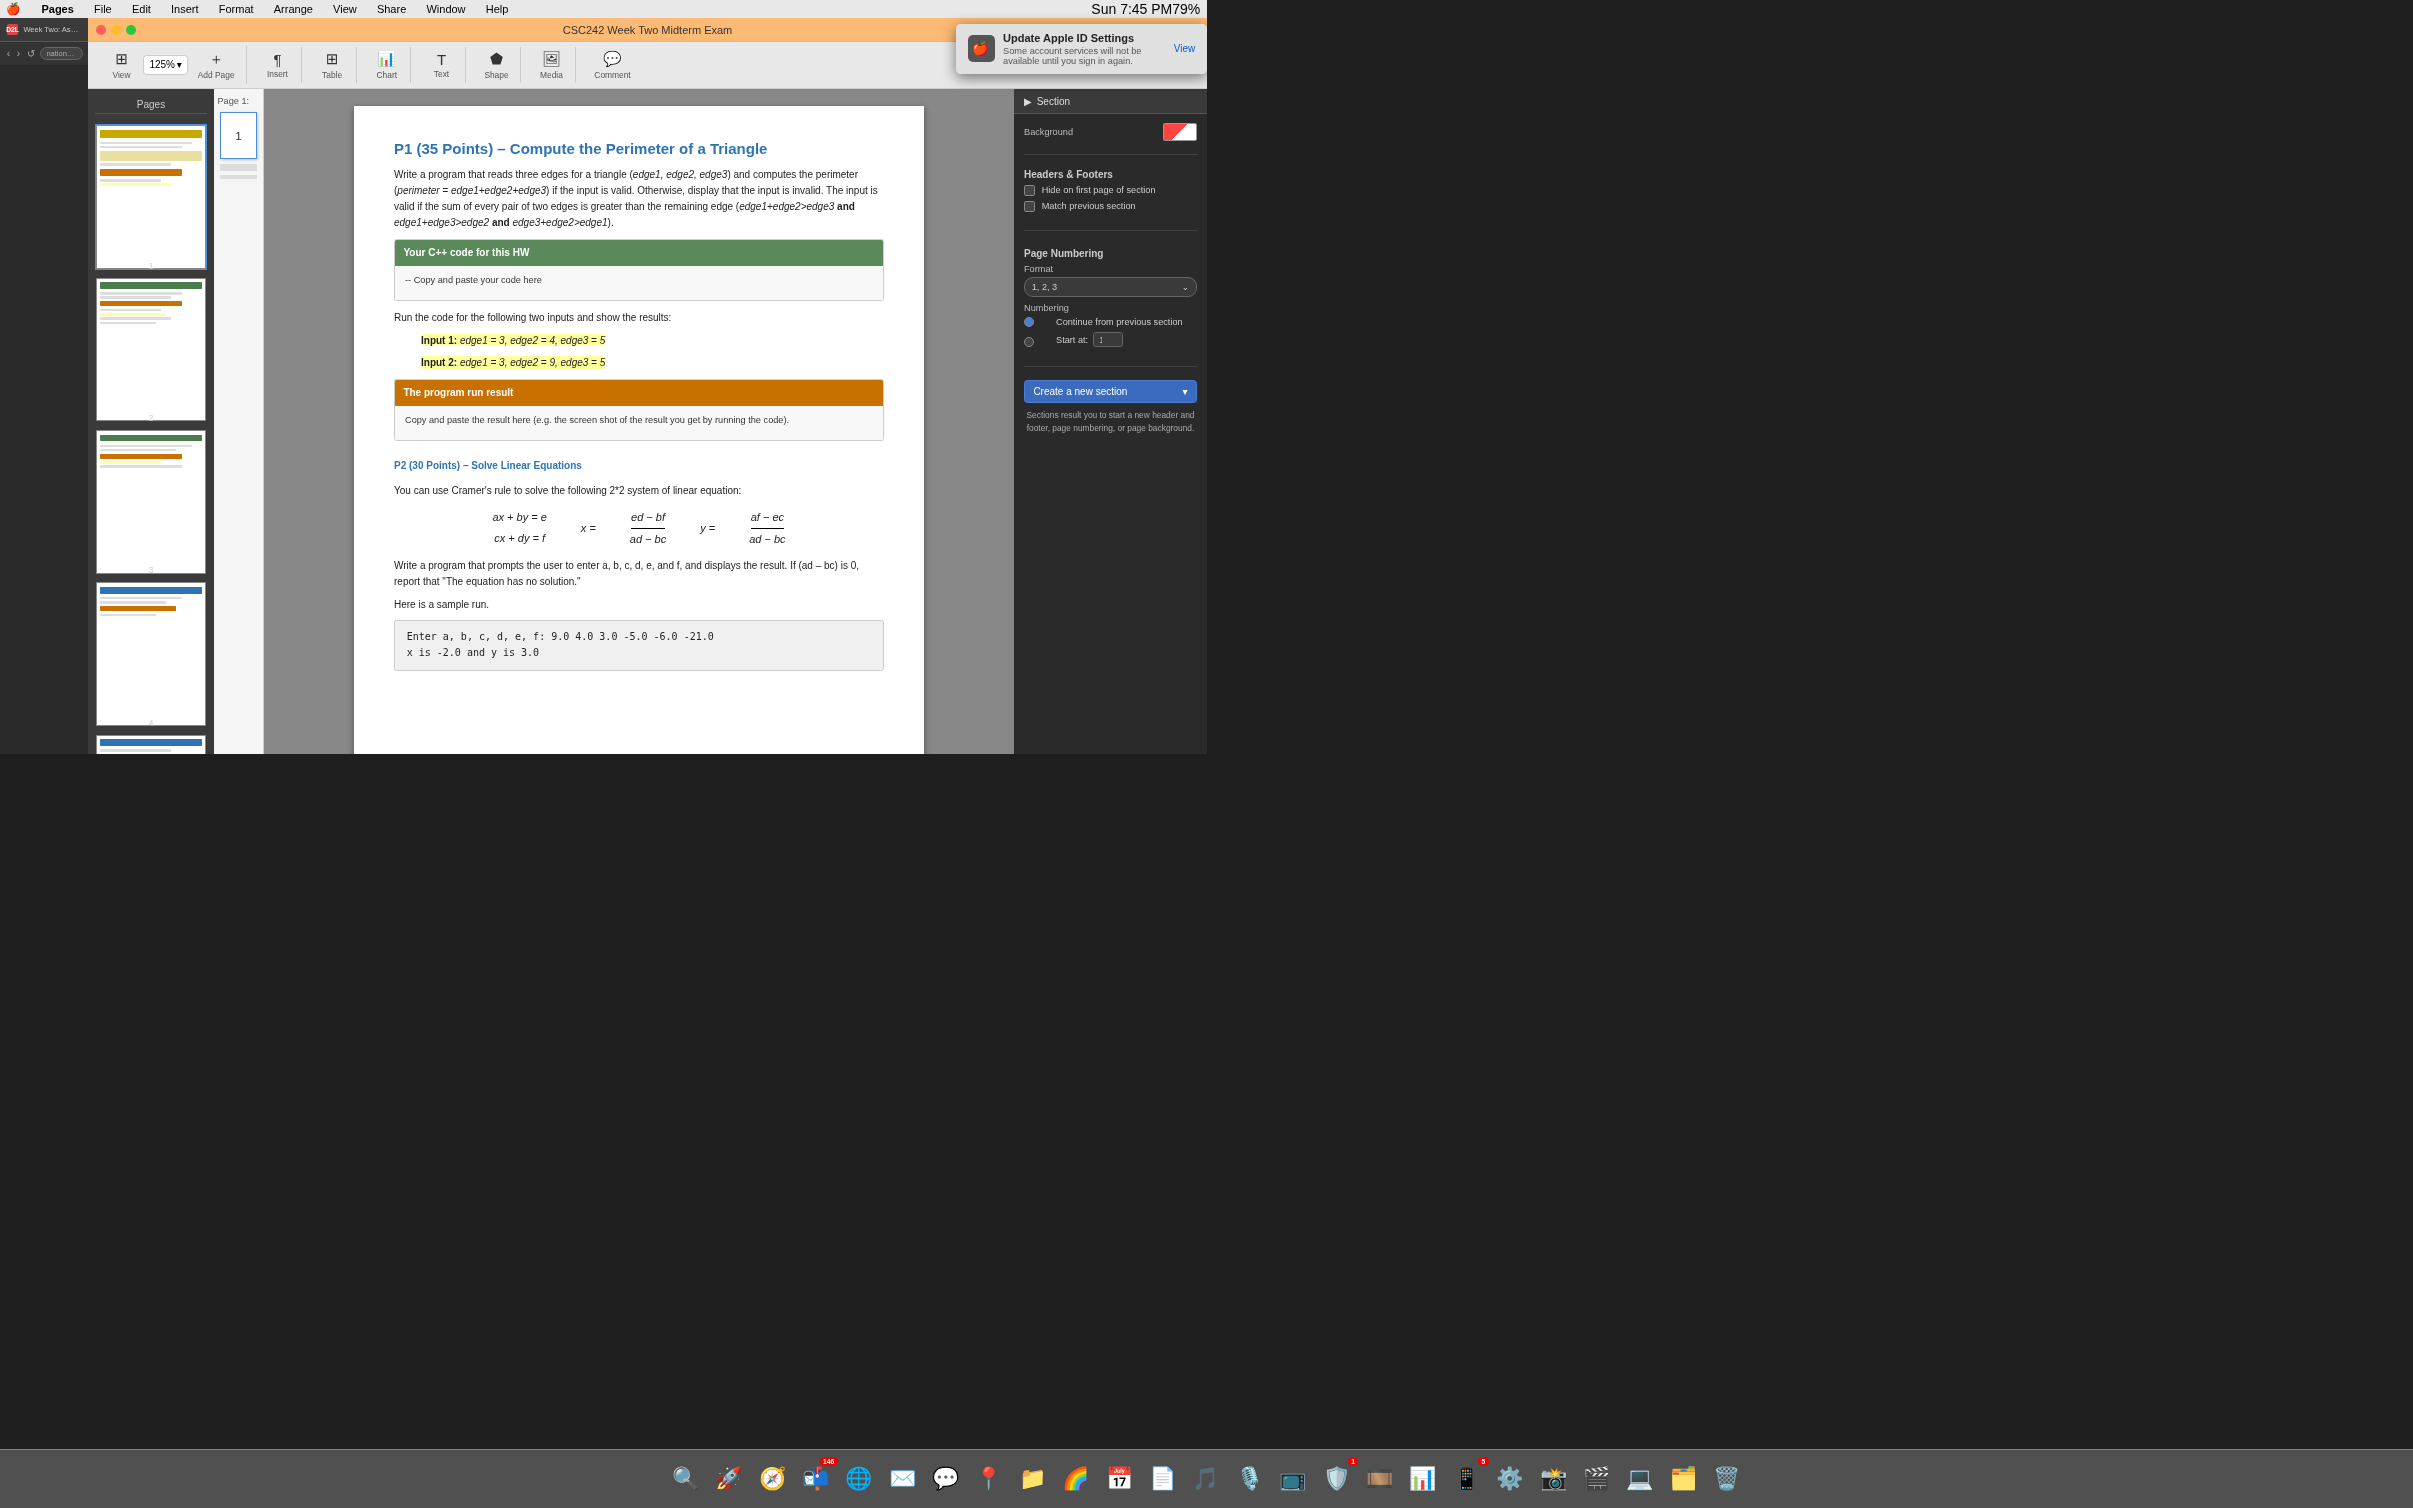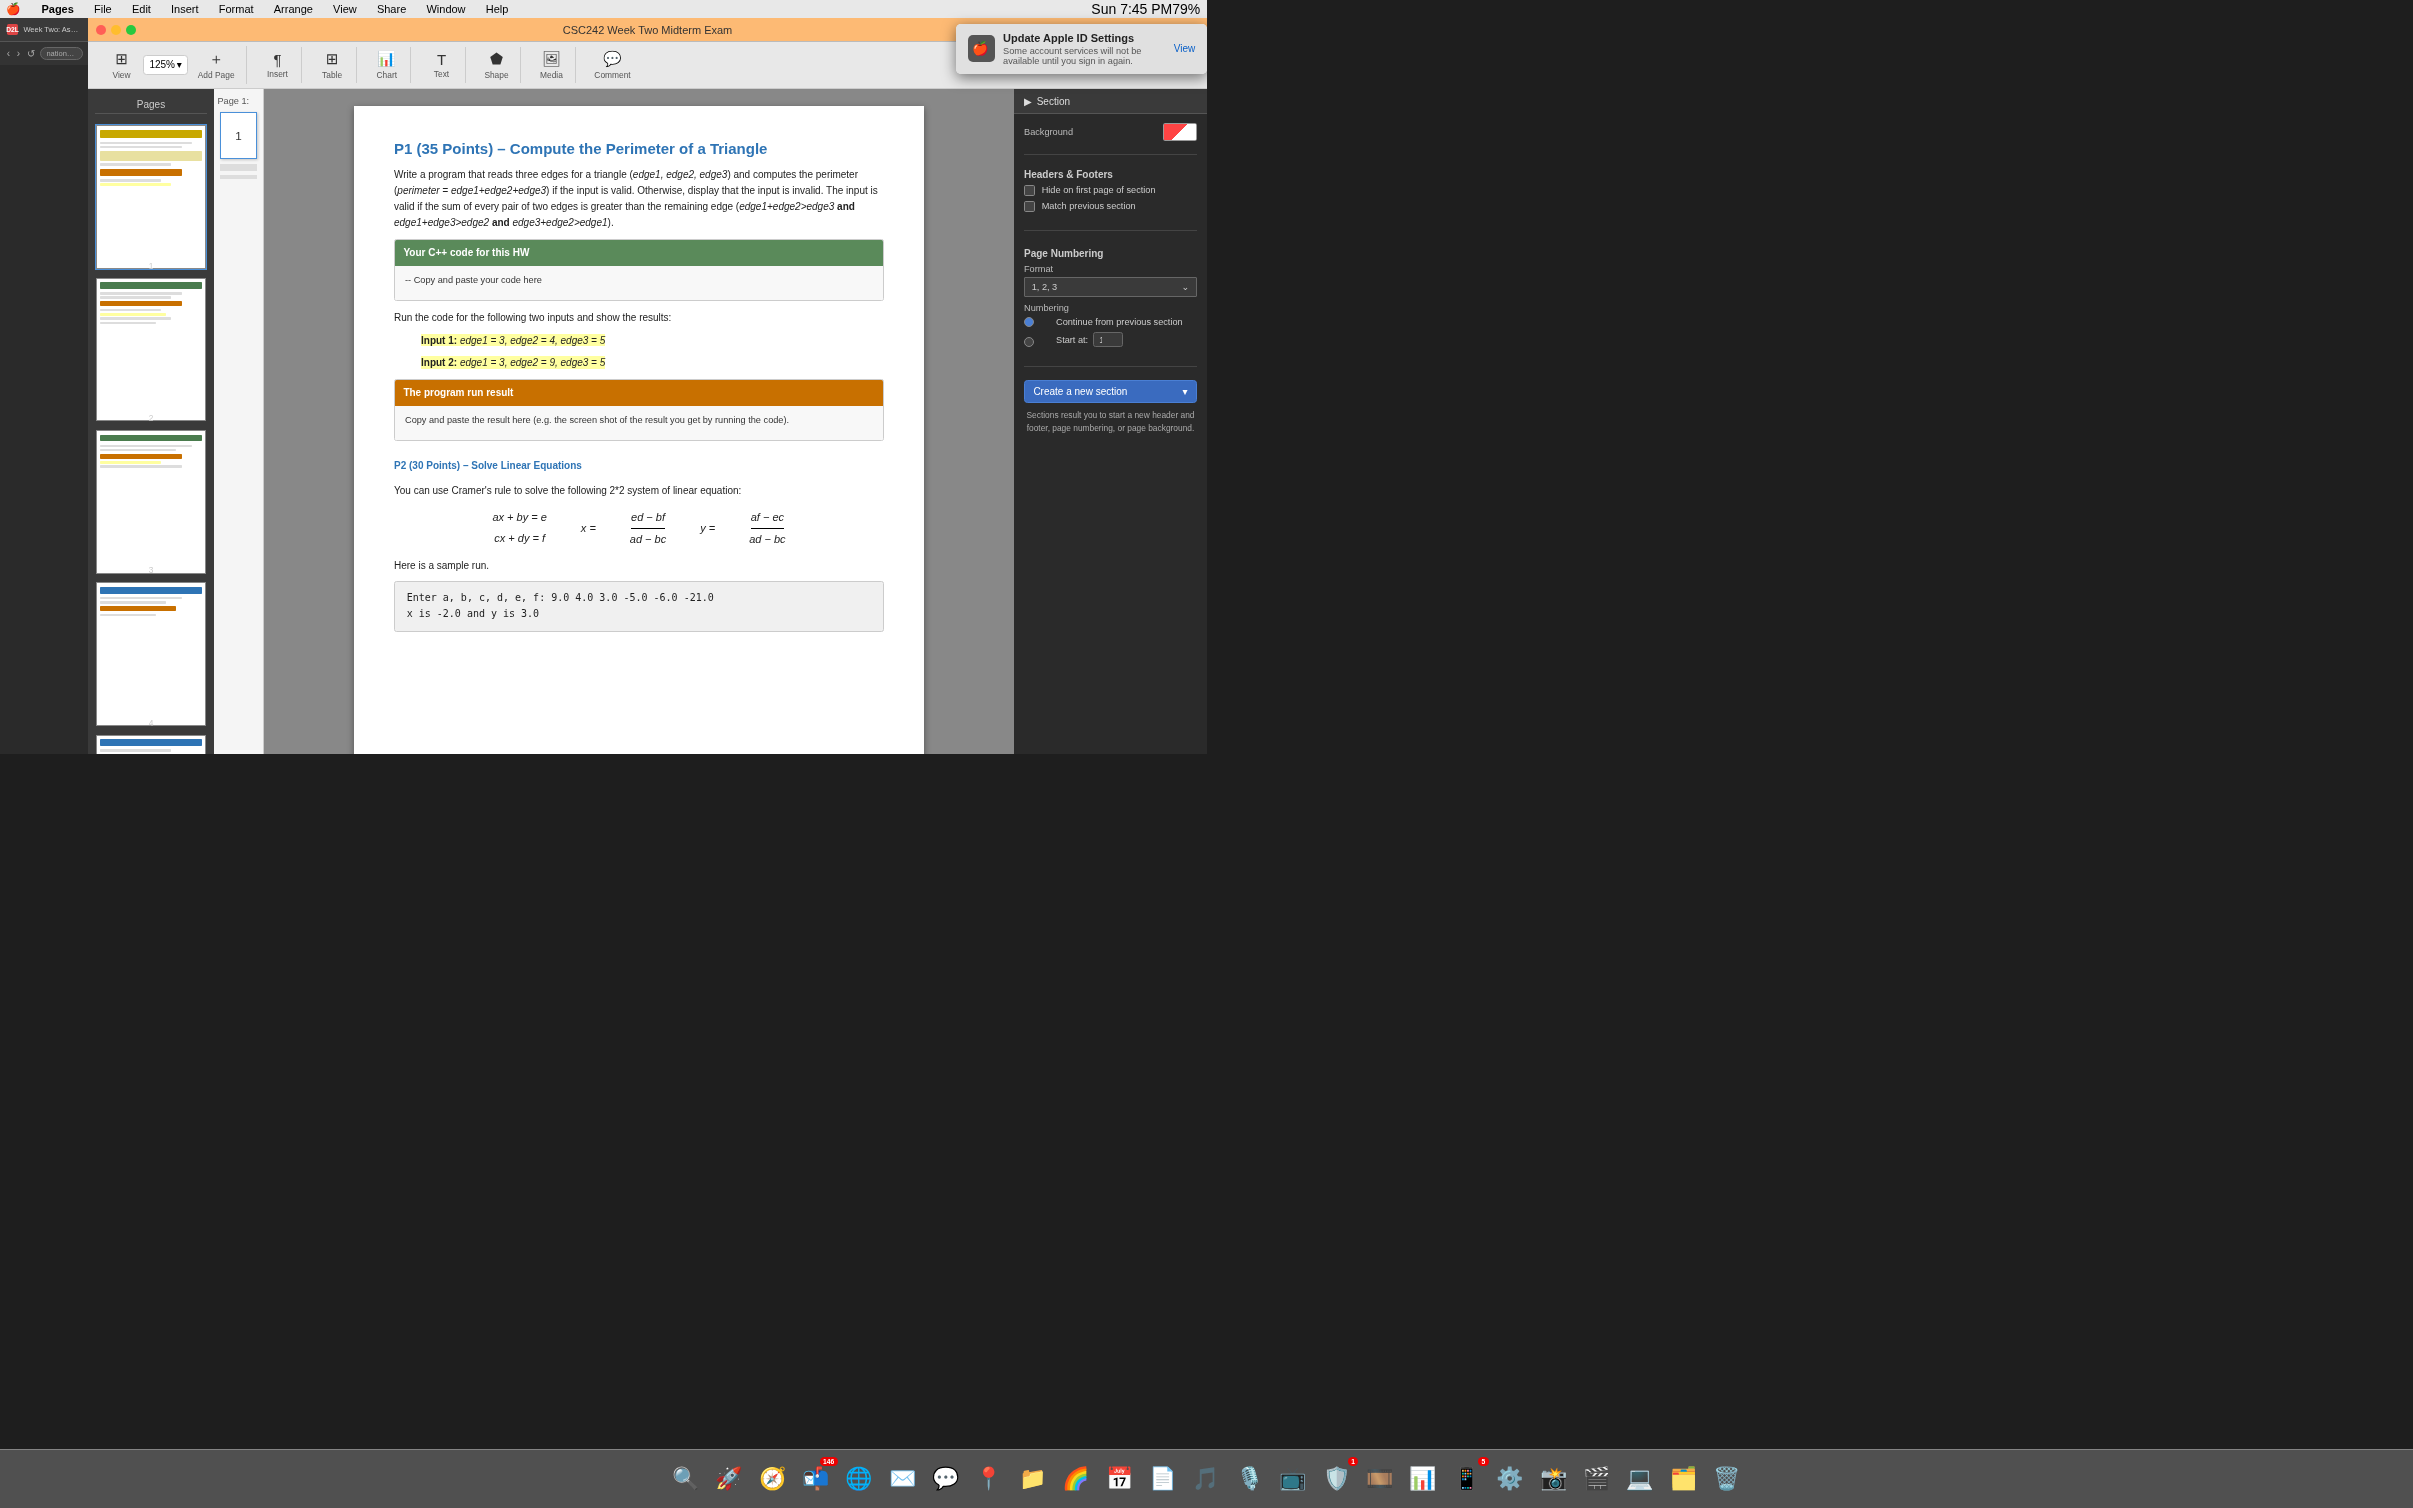--- a/index.html
+++ b/index.html
@@ -320,21 +320,21 @@
     .panel-sub-label {
       color: #bbb;
       font-size: 9.2px;
       margin-bottom: 3.4px;
     }
 
     .panel-dropdown {
       width: 100%;
       background: #3a3a3a;
       border: 0.8px solid #666;
-      border-radius: 1px;
+      border-radius: 9px;
       color: #ccc;
       font-size: 9.2px;
       padding: 3.4px 6.7px;
       cursor: pointer;
       display: flex;
       align-items: center;
       justify-content: space-between;
       margin-bottom: 6.7px;
     }
 
@@ -780,20 +780,21 @@
                 <div style="display:flex; flex-direction:column; align-items:center;">
                   <span style="font-style:italic;">y =</span>
                 </div>
                 <div style="display:flex; flex-direction:column; align-items:center;">
                   <span style="border-bottom:0.8px solid #000; padding-bottom:1.7px; font-style:italic;">af − ec</span>
                   <span style="padding-top:1.7px; font-style:italic;">ad − bc</span>
                 </div>
               </div>
             </div>
 
+            <p>Write a program that prompts the user to enter a, b, c, d, e, and f, and displays the result. If (ad – bc) is 0, report that "The equation has no solution."</p>
 
             <p>Here is a sample run.</p>
 
             <div class="sample-run-box">
               <div>Enter a, b, c, d, e, f: 9.0 4.0 3.0 -5.0 -6.0 -21.0</div>
               <div>x is -2.0 and y is 3.0</div>
             </div>
           </div>
         </div>
       </div>

